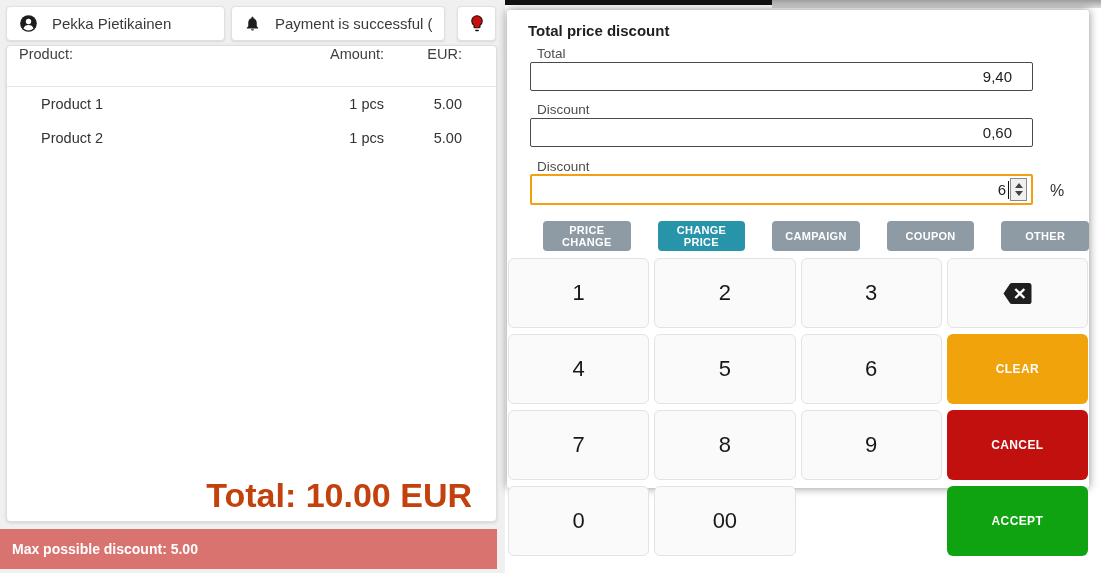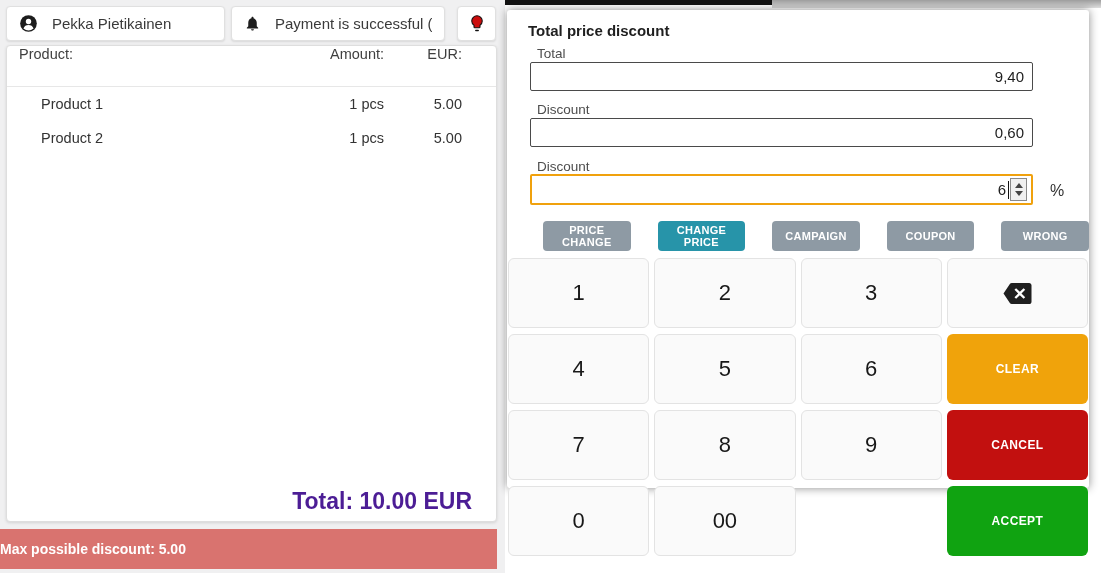--- a/index.html
+++ b/index.html
@@ -25,33 +25,33 @@
   .product-card { position:absolute; left:6px; top:45px; width:491px; height:477px; background:#fff;
     border:1px solid #dedede; border-radius:4px; box-shadow:0 1px 3px rgba(0,0,0,.12); }
   .tbl-header { display:flex; align-items:flex-start; height:41px; padding:0 34px 0 12px;
     border-bottom:1px solid #e7e7e7; font-size:14.5px; color:#3f3f3f; }
   .tbl-row { display:flex; align-items:center; height:34px; padding:0 34px 0 34px;
     font-size:14.5px; color:#333; cursor:pointer; }
   .tbl-row:first-of-type { margin-top:9px; }
   .col-prod { flex:1; text-align:left; }
   .col-amt { width:90px; text-align:right; }
   .col-eur { width:78px; text-align:right; }
-  .total-line { position:absolute; right:24px; bottom:6px; font-size:23px; font-weight:bold; color:#4c1d95; }
+  .total-line { position:absolute; right:24px; bottom:6px; font-size:34px; font-weight:bold; color:#c2410c; }
 
   .discount-banner { position:absolute; left:0; top:529px; width:497px; height:40px; background:#d9736f;
-    color:#fff; font-size:14px; font-weight:bold; display:flex; align-items:center; }
+    color:#fff; font-size:14px; font-weight:bold; display:flex; align-items:center; padding-left:12px; }
 
   
   .dialog { position:absolute; left:507px; top:10px; width:582px; height:478px; background:#fff;
     border-radius:3px; box-shadow:0 0 10px rgba(0,0,0,.45); }
   .dlg-title { position:absolute; left:21px; top:12px; font-size:15px; font-weight:bold; color:#1f1f1f; }
   .fld-label { position:absolute; left:30px; font-size:13.5px; color:#4d4d4d; }
   .fld-input { position:absolute; left:23px; width:503px; height:29px; border:1px solid #4a4a4a;
     border-radius:2px; background:#fff; display:flex; align-items:center; justify-content:flex-end;
-    padding-right:8px; font-size:15px; color:#1d1d1d; cursor:text; }
+    padding-right:20px; font-size:15px; color:#1d1d1d; cursor:text; }
   .lbl-1 { top:36px; } .inp-1 { top:52px; }
   .lbl-2 { top:92px; } .inp-2 { top:108px; }
   .lbl-3 { top:149px; }
   .inp-3 { top:164px; height:31px; border:2px solid #f0a10d; padding-right:4px; }
   .cursor-caret { width:1px; height:18px; background:#111; margin:0 1px 0 2px; }
   .spinner { width:17px; height:23px; border:1px solid #8a8a8a; background:#f0f0f0; display:flex;
     flex-direction:column; align-items:center; justify-content:center; gap:3px; cursor:pointer; }
   .arr-up { width:0; height:0; border-left:4px solid transparent; border-right:4px solid transparent;
     border-bottom:5px solid #444; }
   .arr-down { width:0; height:0; border-left:4px solid transparent; border-right:4px solid transparent;
@@ -164,21 +164,21 @@
         <span class="arr-down"></span>
       </span>
     </div>
     <div class="pct-suffix">%</div>
 
     <div class="cat-row">
       <button class="cat-btn">PRICE CHANGE</button>
       <button class="cat-btn active">CHANGE PRICE</button>
       <button class="cat-btn">CAMPAIGN</button>
       <button class="cat-btn">COUPON</button>
-      <button class="cat-btn">WRONG</button>
+      <button class="cat-btn">OTHER</button>
     </div>
 
     <div class="numpad">
       <button class="np-cell">1</button>
       <button class="np-cell">2</button>
       <button class="np-cell">3</button>
       <button class="np-cell">
         <span>
           <svg width="29" height="21" viewBox="0 0 24 18">
             <path fill="#1f1f1f" d="M22 0H7.1c-.7 0-1.3.35-1.66.9L0 9l5.44 8.1c.36.55.96.9 1.66.9H22c1.1 0 2-.9 2-2V2c0-1.1-.9-2-2-2z"></path>

